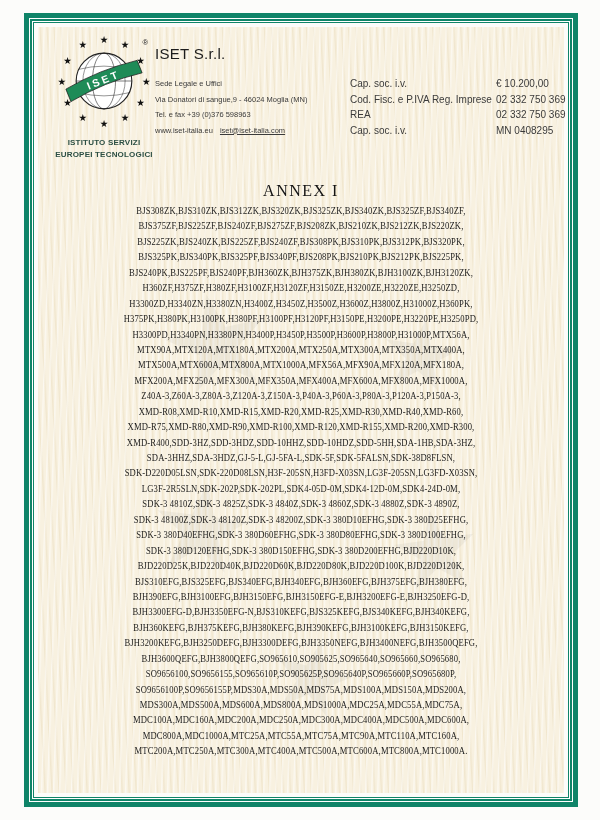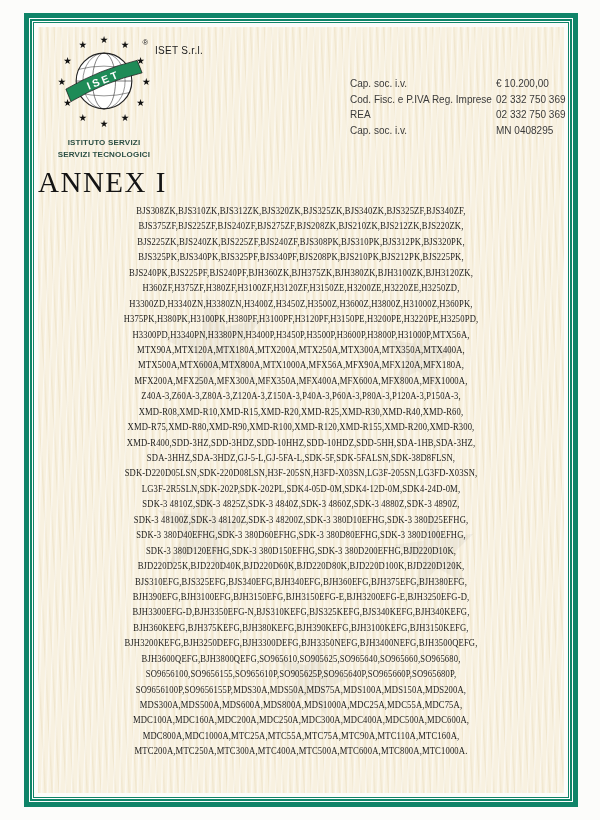--- a/index.html
+++ b/index.html
@@ -39,34 +39,34 @@
   }
   .logo-block { position:absolute; left:0px; top:6px; width:132px; text-align:center; }
   .logo-block svg { display:block; margin:0 auto; }
   .logo-caption {
     margin-top:8px;
     font-size:8px; font-weight:bold;
     color:#2c4f44; letter-spacing:0.2px; line-height:1.5;
   }
   .company {
     position:absolute; left:117px; top:18px;
-    font-size:10px; color:#1c1c1c; letter-spacing:0.3px;
+    font-size:15px; color:#1c1c1c; letter-spacing:0.3px;
   }
   .addr { position:absolute; left:117px; top:49px; font-size:7.5px; color:#3b3b3b; }
   .addr > div { height:15.5px; line-height:15.5px; white-space:nowrap; }
   .email { text-decoration:underline; margin-left:7px; }
   .registry { position:absolute; left:312px; top:49px; font-size:10px; color:#3b3b3b; }
   .rrow { display:flex; height:15.5px; line-height:15.5px; }
   .rlabel { width:118px; white-space:nowrap; }
   .rvalue { white-space:nowrap;padding-left:28px; }
   .annex-title {
-    position:absolute; top:139px; left:0; right:0; margin:0;
-    text-align:left;
+    position:absolute; top:139px; left:0; right:0; margin:16px;
+    text-align:center;
     font-family:"Liberation Serif", serif;
-    font-size:29px; font-weight:normal; letter-spacing:1.5px;
+    font-size:16px; font-weight:normal; letter-spacing:1.5px;
     color:#141414;
   }
   .model-list {
     position:absolute; top:176px; left:0; right:0;
     transform:scaleX(0.78); transform-origin:50% 0;
     font-family:"Liberation Serif", serif;
     font-size:11px; letter-spacing:0.2px; color:#1b1b1b;
     text-align:center;
   }
   .model-line { height:15.45px; line-height:15.45px; white-space:nowrap; }
@@ -113,26 +113,34 @@
         </g>
 
         <g transform="rotate(-22 50 50)">
           <path d="M10 43 Q50 37 90 43 L90 57 Q50 51 10 57 Z" fill="#1e8b57" stroke="#1a1a1a" stroke-width="0.7"></path>
           <text x="50" y="52.5" text-anchor="middle" font-size="11" font-weight="bold" fill="#ffffff" letter-spacing="3" font-family="Liberation Sans, sans-serif">ISET</text>
         </g>
         <text x="90" y="13" font-size="8" fill="#222">®</text>
       </svg>
       <div class="logo-caption">
         <div>ISTITUTO SERVIZI</div>
-        <div>SERVIZI TECNOLOGICI</div>
+        <div>EUROPEI TECNOLOGICI</div>
       </div>
     </div>
 
     <div class="company">ISET S.r.l.</div>
 
+    <div class="addr">
+      <div>Sede Legale e Uffici</div>
+      <div>Via Donatori di sangue,9 - 46024 Moglia (MN)</div>
+      <div>Tel. e fax +39 (0)376 598963</div>
+      <div>
+        <span>www.iset-italia.eu</span><span class="email">iset@iset-italia.com</span>
+      </div>
+    </div>
 
     <div class="registry">
       <div class="rrow">
         <span class="rlabel">Cap. soc. i.v.</span>
         <span class="rvalue">€ 10.200,00</span>
       </div>
       <div class="rrow">
         <span class="rlabel">Cod. Fisc. e P.IVA Reg. Imprese</span>
         <span class="rvalue">02 332 750 369</span>
       </div>

